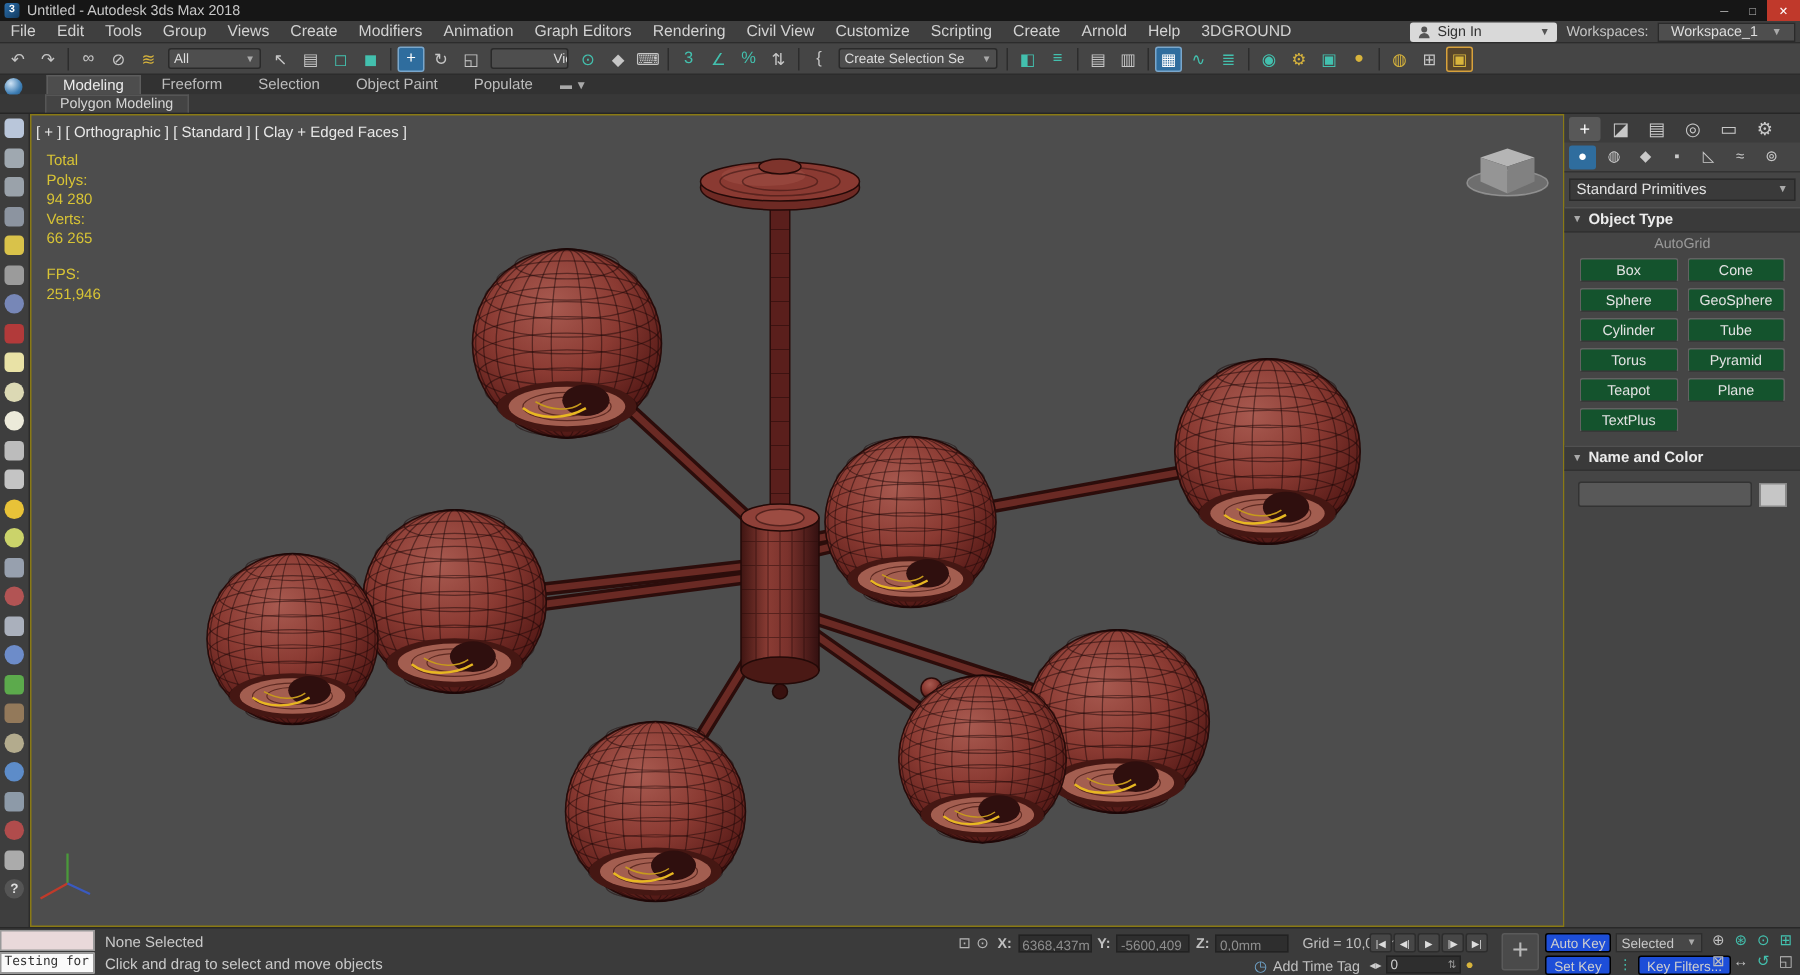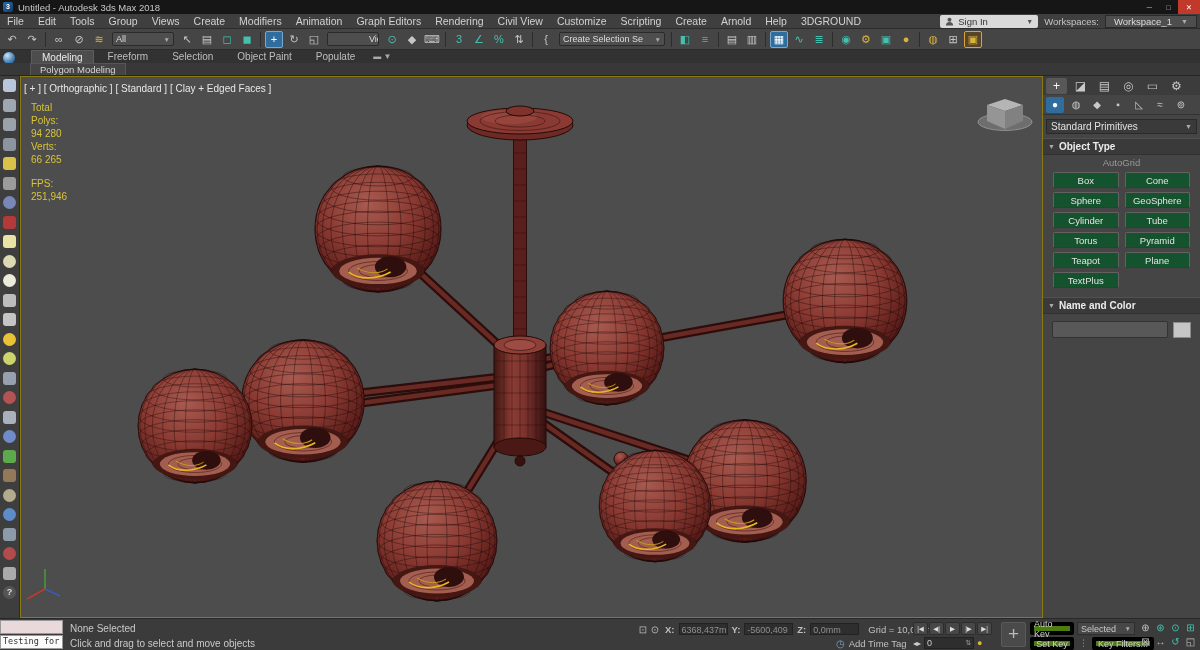--- a/index.html
+++ b/index.html
@@ -126,21 +126,21 @@
     display:flex;align-items:center;justify-content:center;border-radius:2px;box-sizing:border-box;}
   .frame-row{position:absolute;left:913px;top:18px;display:flex;gap:3px;align-items:center;}
   .pm-icon{font-size:8px;color:#ccc;}
   .frame-fld{width:50px;height:12px;background:#2e2e2e;border:1px solid #222;color:#ccc;font-size:9px;
     padding:0 2px;display:flex;align-items:center;justify-content:space-between;box-sizing:border-box;}
   .spin{font-size:7px;color:#999;}
   .key-ico{color:#d8b43c;font-size:9px;}
   .bigplus{position:absolute;left:1001px;top:3px;width:25px;height:25px;background:#4a4a4a;
     border:1px solid #5a5a5a;border-radius:2px;color:#b9b9b9;font-size:19px;line-height:22px;
     text-align:center;box-sizing:border-box;}
-  .sb-btn{position:absolute;background:#4d7c0f;border:4px solid #000000;color:#cfcfcf;font-size:9px;
+  .sb-btn{position:absolute;background:#1d4ed8;border:1px solid #000000;color:#cfcfcf;font-size:9px;
     display:flex;align-items:center;justify-content:center;border-radius:2px;box-sizing:border-box;}
   .btn-autokey{left:1030px;top:3px;width:44px;height:13px;}
   .btn-setkey{left:1030px;top:18px;width:44px;height:13px;}
   .sel-dd{position:absolute;left:1077px;top:3px;width:58px;height:13px;background:#474747;
     border:1px solid #2d2d2d;display:flex;align-items:center;justify-content:space-between;
     padding:0 3px;font-size:9px;box-sizing:border-box;}
   .sel-dd .caret{font-size:6.5px;color:#aaa;}
   .keysteps{position:absolute;left:1077px;top:18px;width:13px;height:13px;color:#43c0ae;font-size:9px;
     text-align:center;line-height:13px;}
   .btn-keyfilters{left:1092px;top:18px;width:62px;height:13px;}

